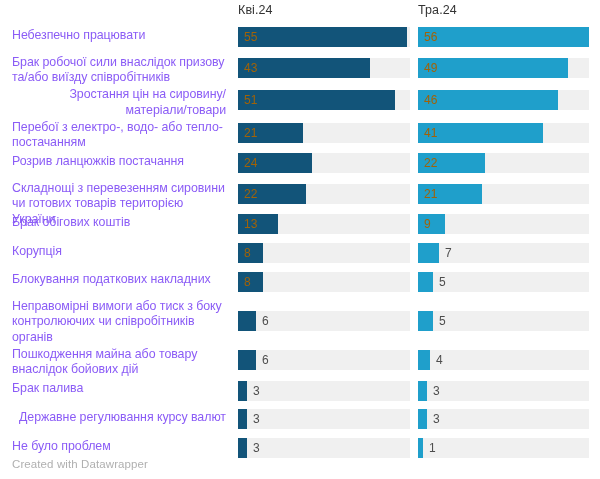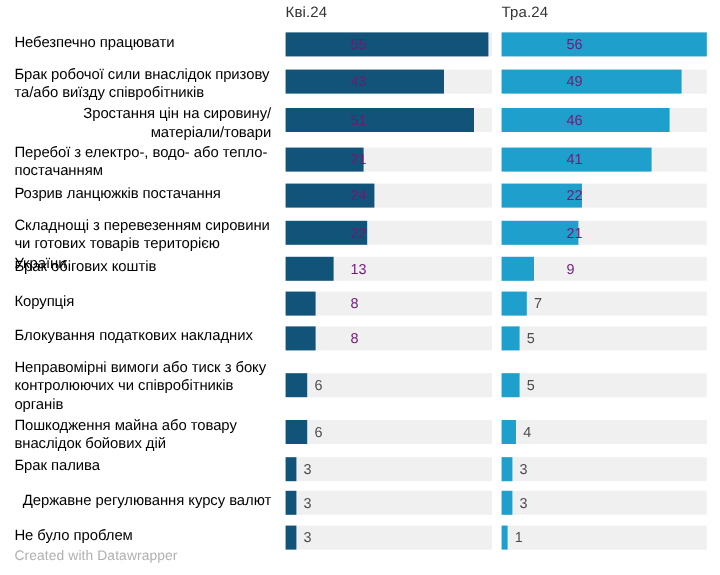--- a/index.html
+++ b/index.html
@@ -46,21 +46,21 @@
     width: 600px;
     display: block;
   }
   .row-label {
     position: absolute;
     left: 12px;
     top: 0;
     width: 214px;
     font-size: 12.4px;
     line-height: 15.5px;
-    color: #000000;
+    color: #8b5cf6;
     letter-spacing: -0.05px;
   }
   .track {
     position: absolute;
     height: 20px;
     background: #f0f0f0;
   }
   .track.t1 { left: 238px; width: 172px; }
   .track.t2 { left: 418px; width: 171px; }
   .bar {
@@ -71,21 +71,21 @@
   .bar.b1 { background: #125479; }
   .bar.b2 { background: #1f9fcb; }
   .val {
     position: absolute;
     top: 0;
     height: 20px;
     line-height: 20px;
     font-size: 12px;
     white-space: nowrap;
   }
-  .val.inside { color: #701a75; left: 6px; margin-left: 48px; }
+  .val.inside { color: #a16207; left: 6px; }
   .val.outside { color: #4d4d4d; }
 
   
   .footer {
     position: absolute;
     left: 12px;
     bottom: 9px;
     font-size: 11.5px;
     color: #b0b0b0;
     letter-spacing: 0.1px;

